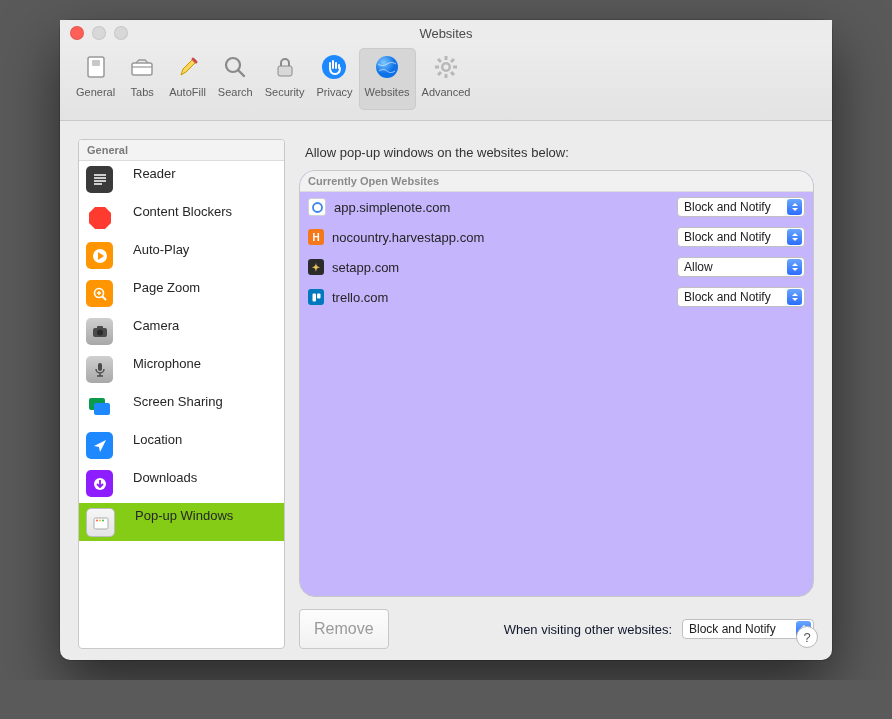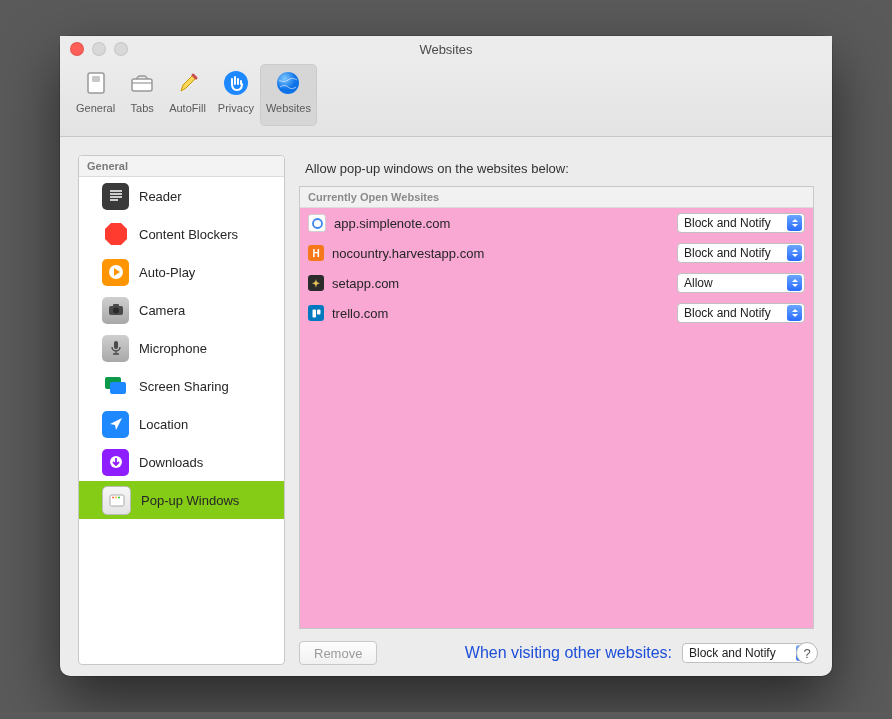--- a/index.html
+++ b/index.html
@@ -1,57 +1,57 @@
 <!DOCTYPE html>
 <html><head>
 <meta charset="utf-8">
 <style>
   html,body{margin:0;padding:0;background:#5a5a5a;font-family:-apple-system,"Helvetica Neue",Arial,sans-serif;font-size:13px;color:#202020;-webkit-font-smoothing:antialiased}
-  .window{position:relative;width:772px;height:640px;margin:36px auto;background:#ececec;border-radius:10px;box-shadow:0 25px 60px rgba(0,0,0,0.55),0 0 0 1px rgba(0,0,0,0.15)}
+  .window{position:relative;width:772px;height:640px;margin:20px auto;background:#ececec;border-radius:10px;box-shadow:0 25px 60px rgba(0,0,0,0.55),0 0 0 1px rgba(0,0,0,0.15)}
   
   .titlebar{height:22px;display:flex;align-items:center;position:relative}
   .tl-btns{position:absolute;left:10px;top:6px;display:flex;gap:8px}
   .tl-btn{width:12px;height:12px;border-radius:50%}
   .tl-close{background:#ff5f57;border:1px solid rgba(0,0,0,0.1)}
   .tl-min{background:#d8d8d8;border:1px solid rgba(0,0,0,0.08)}
   .tl-max{background:#d8d8d8;border:1px solid rgba(0,0,0,0.08)}
   .title{margin:0 auto;font-size:13px;color:#4a4a4a;padding-top:4px}
   
   .toolbar{height:72px;display:flex;align-items:flex-start;padding:6px 0 0 10px;border-bottom:1px solid #c8c8c8;background:linear-gradient(#ececec,#e3e3e3)}
   .titlebar{background:linear-gradient(#ececec,#ececec)}
   .tb-item{display:flex;flex-direction:column;align-items:center;justify-content:flex-start;padding:4px 6px 0;border-radius:5px;cursor:default;height:62px;box-sizing:border-box}
   .tb-item.selected{background:#d6d6d6;box-shadow:inset 0 0 0 1px rgba(0,0,0,0.05)}
   .tb-icon{width:30px;height:30px;display:flex;align-items:center;justify-content:center}
   .tb-label{font-size:11px;color:#5a5a5a;margin-top:4px;text-align:center}
   
   .content{display:flex;padding:18px 18px 18px 18px;gap:14px;height:calc(100% - 94px);box-sizing:border-box;position:relative}
   .sidebar{width:205px;background:#fff;border:1px solid #c8c8c8;border-radius:4px;overflow:hidden;display:flex;flex-direction:column}
   .sb-header{background:#f3f3f3;border-bottom:1px solid #dcdcdc;padding:4px 8px;font-size:11px;font-weight:600;color:#7a7a7a}
   .sb-list{flex:1;overflow:auto}
-  .sb-item{display:flex;align-items:center;gap:10px;padding:5px 23px;height:28px;position:relative}
+  .sb-item{display:flex;align-items:flex-start;gap:20px;padding:5px 7px;height:28px;position:relative}
   .sb-item.selected{background:#84cc16}
   .sb-icon{width:27px;height:27px;border-radius:5px;display:flex;align-items:center;justify-content:center;flex-shrink:0}
   .sb-label{font-size:13px;color:#262626}
   .badge-dot{position:absolute;top:3px;left:27px;width:9px;height:9px;background:#ff3b30;border-radius:50%;border:1px solid #fff}
   .main{flex:1;display:flex;flex-direction:column}
   .main-head{font-size:13px;color:#323232;margin:6px 0 10px 6px}
-  .site-box{flex:1;border:1px solid #c8c8c8;border-radius:0;background:#f9a8d4;overflow:hidden;display:flex;flex-direction:column}
+  .site-box{flex:1;border:1px solid #c8c8c8;border-radius:16px;background:#c4b5fd;overflow:hidden;display:flex;flex-direction:column}
   .site-head{background:#f1f1f1;border-bottom:1px solid #dcdcdc;padding:4px 8px;font-size:11px;font-weight:600;color:#8a8a8a}
   .site-list{flex:1;overflow:auto}
   .site-row{display:flex;align-items:center;padding:4px 8px;gap:8px;height:22px}
   .site-fav{width:16px;height:16px;border-radius:3px;flex-shrink:0;display:flex;align-items:center;justify-content:center;font-size:10px;font-weight:700;color:#fff}
   .site-name{flex:1;font-size:13px;color:#252525}
   .popup-select{width:128px;height:20px;font-size:12px;border:1px solid #c0c0c0;border-radius:4px;background:#fff;display:flex;align-items:center;padding:0 2px 0 6px;position:relative;box-sizing:border-box}
   .popup-select .chev{margin-left:auto;width:15px;height:16px;background:linear-gradient(#6aa6ff,#2a6cff);border-radius:3px;display:flex;flex-direction:column;align-items:center;justify-content:center;gap:0px}
   .popup-select .chev::before,.popup-select .chev::after{content:"";width:0;height:0;border-left:3px solid transparent;border-right:3px solid transparent}
   .popup-select .chev::before{border-bottom:3px solid #fff;margin-bottom:1px}
   .popup-select .chev::after{border-top:3px solid #fff;margin-top:1px}
   .footer{display:flex;align-items:center;gap:10px;margin-top:12px}
-  .btn{height:22px;padding:0 14px;border:1px solid #c8c8c8;border-radius:4px;background:linear-gradient(#fdfdfd,#f1f1f1);font-size:13px;color:#9a9a9a;display:flex;align-items:center}
-  .footer-label{margin-left:auto;font-size:16px;color:#1d4ed8}
+  .btn{height:22px;padding:8px 14px;border:1px solid #c8c8c8;border-radius:4px;background:linear-gradient(#fdfdfd,#f1f1f1);font-size:16px;color:#9a9a9a;display:flex;align-items:center}
+  .footer-label{margin-left:auto;font-size:13px;color:#0f172a}
   .help{position:absolute;right:14px;bottom:12px;width:20px;height:20px;border:1px solid #b8b8b8;border-radius:50%;display:flex;align-items:center;justify-content:center;font-size:13px;color:#555;background:#fff}
   svg{display:block}
 </style>
 </head>
 <body>
 
 <div class="window">
 
   <div class="titlebar">
     <div class="tl-btns">
@@ -83,20 +83,38 @@
       <span class="tb-label">Tabs</span>
     </div>
     <div class="tb-item">
       <span class="tb-icon">
         <svg width="26" height="26">
             <path d="M7 21l2-6L19 5l3 3L12 18l-5 3z" fill="#fcd658" stroke="#c79a00" stroke-width="1"></path>
             <path d="M19 5l3 3" stroke="#c94d4d" stroke-width="3" stroke-linecap="round"></path>
           </svg>
       </span>
       <span class="tb-label">AutoFill</span>
+    </div>
+    <div class="tb-item">
+      <span class="tb-icon">
+        <svg width="26" height="26">
+            <circle cx="11" cy="11" r="7" fill="none" stroke="#8a8a8a" stroke-width="2.2"></circle>
+            <path d="M16 16l6 6" stroke="#8a8a8a" stroke-width="2.4" stroke-linecap="round"></path>
+          </svg>
+      </span>
+      <span class="tb-label">Search</span>
+    </div>
+    <div class="tb-item">
+      <span class="tb-icon">
+        <svg width="26" height="26">
+            <rect x="6" y="12" width="14" height="10" rx="2" fill="#d8d8d8" stroke="#8a8a8a"></rect>
+            <path d="M9 12V9a4 4 0 018 0v3" fill="none" stroke="#8a8a8a" stroke-width="2"></path>
+          </svg>
+      </span>
+      <span class="tb-label">Security</span>
     </div>
     <div class="tb-item">
       <span class="tb-icon">
         <svg width="26" height="26">
             <circle cx="13" cy="13" r="12" fill="#1e88ff"></circle>
             <path d="M9 14V9m3 5V7m3 7V9m3 5v-3m-9 3c0 4 2 6 5 6s5-2 5-6" stroke="#fff" stroke-width="2" stroke-linecap="round" fill="none"></path>
           </svg>
       </span>
       <span class="tb-label">Privacy</span>
     </div>
@@ -108,20 +126,32 @@
                 <stop offset="0%" stop-color="#7fc8ff"></stop>
                 <stop offset="100%" stop-color="#0d72e8"></stop>
               </radialGradient>
             </defs>
             <circle cx="13" cy="13" r="11" fill="url(#g1)"></circle>
             <path d="M4 10c3 2 6 2 9 0s6-2 9 0M5 17c3-2 6-2 8 0s5 2 8 0" stroke="#fff" stroke-width="1" fill="none" opacity="0.6"></path>
           </svg>
       </span>
       <span class="tb-label">Websites</span>
     </div>
+    <div class="tb-item">
+      <span class="tb-icon">
+        <svg width="26" height="26">
+            <circle cx="13" cy="13" r="5" fill="#b8b8b8"></circle>
+            <g stroke="#b8b8b8" stroke-width="3">
+              <path d="M13 2v4M13 20v4M2 13h4M20 13h4M5 5l3 3M18 18l3 3M21 5l-3 3M8 18l-3 3"></path>
+            </g>
+            <circle cx="13" cy="13" r="2.5" fill="#ececec"></circle>
+          </svg>
+      </span>
+      <span class="tb-label">Advanced</span>
+    </div>
   </div>
 
   <div class="content">
 
     <div class="sidebar">
       <div class="sb-header">General</div>
       <div class="sb-list">
 
         <div class="sb-item">
           <span class="sb-icon" style="background:#3a3a3a">
@@ -140,20 +170,30 @@
           <span class="sb-label">Content Blockers</span>
         </div>
         <div class="sb-item">
           <span class="sb-icon" style="background:#ff9500">
               <svg width="16" height="16">
                 <circle cx="8" cy="8" r="7" fill="#fff"></circle>
                 <polygon points="6,4 12,8 6,12" fill="#ff9500"></polygon>
               </svg>
             </span>
           <span class="sb-label">Auto-Play</span>
+        </div>
+        <div class="sb-item">
+          <span class="sb-icon" style="background:#ff9500">
+              <svg width="16" height="16">
+                <circle cx="7" cy="7" r="4.5" fill="none" stroke="#fff" stroke-width="1.6"></circle>
+                <path d="M10.5 10.5L14 14" stroke="#fff" stroke-width="1.8"></path>
+                <path d="M5 7h4M7 5v4" stroke="#fff" stroke-width="1.3"></path>
+              </svg>
+            </span>
+          <span class="sb-label">Page Zoom</span>
         </div>
         <div class="sb-item">
           <span class="sb-icon" style="background:linear-gradient(#cfcfcf,#a8a8a8)">
               <svg width="18" height="18">
                 <rect x="2" y="5" width="14" height="9" rx="2" fill="#4a4a4a"></rect>
                 <circle cx="9" cy="9.5" r="3" fill="#2a2a2a"></circle>
                 <rect x="6" y="3" width="6" height="3" rx="1" fill="#4a4a4a"></rect>
               </svg>
             </span>
           <span class="sb-label">Camera</span>

